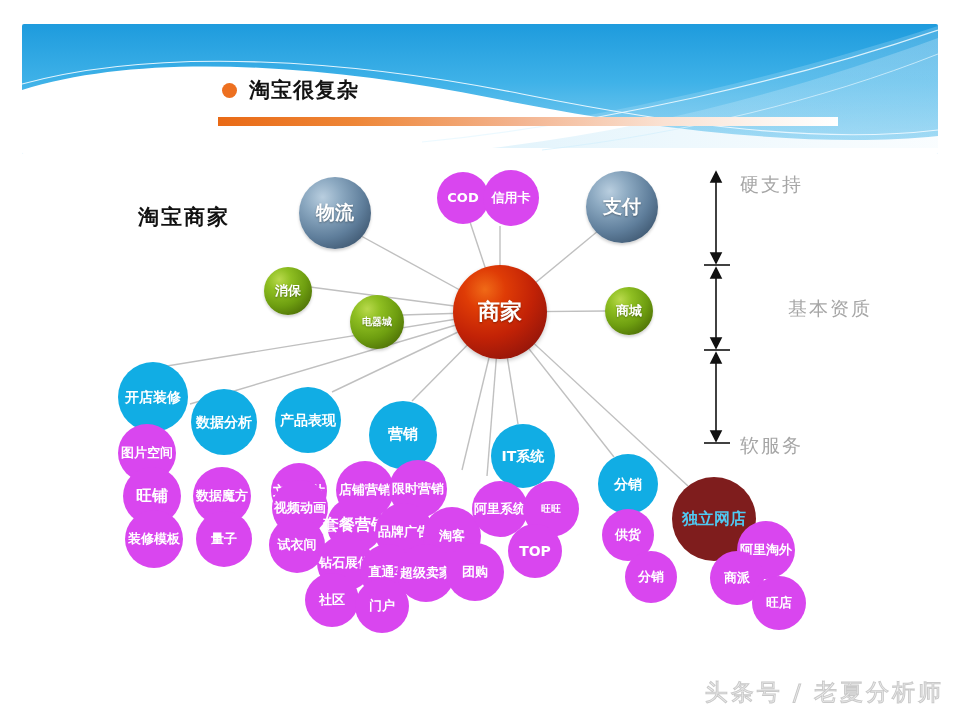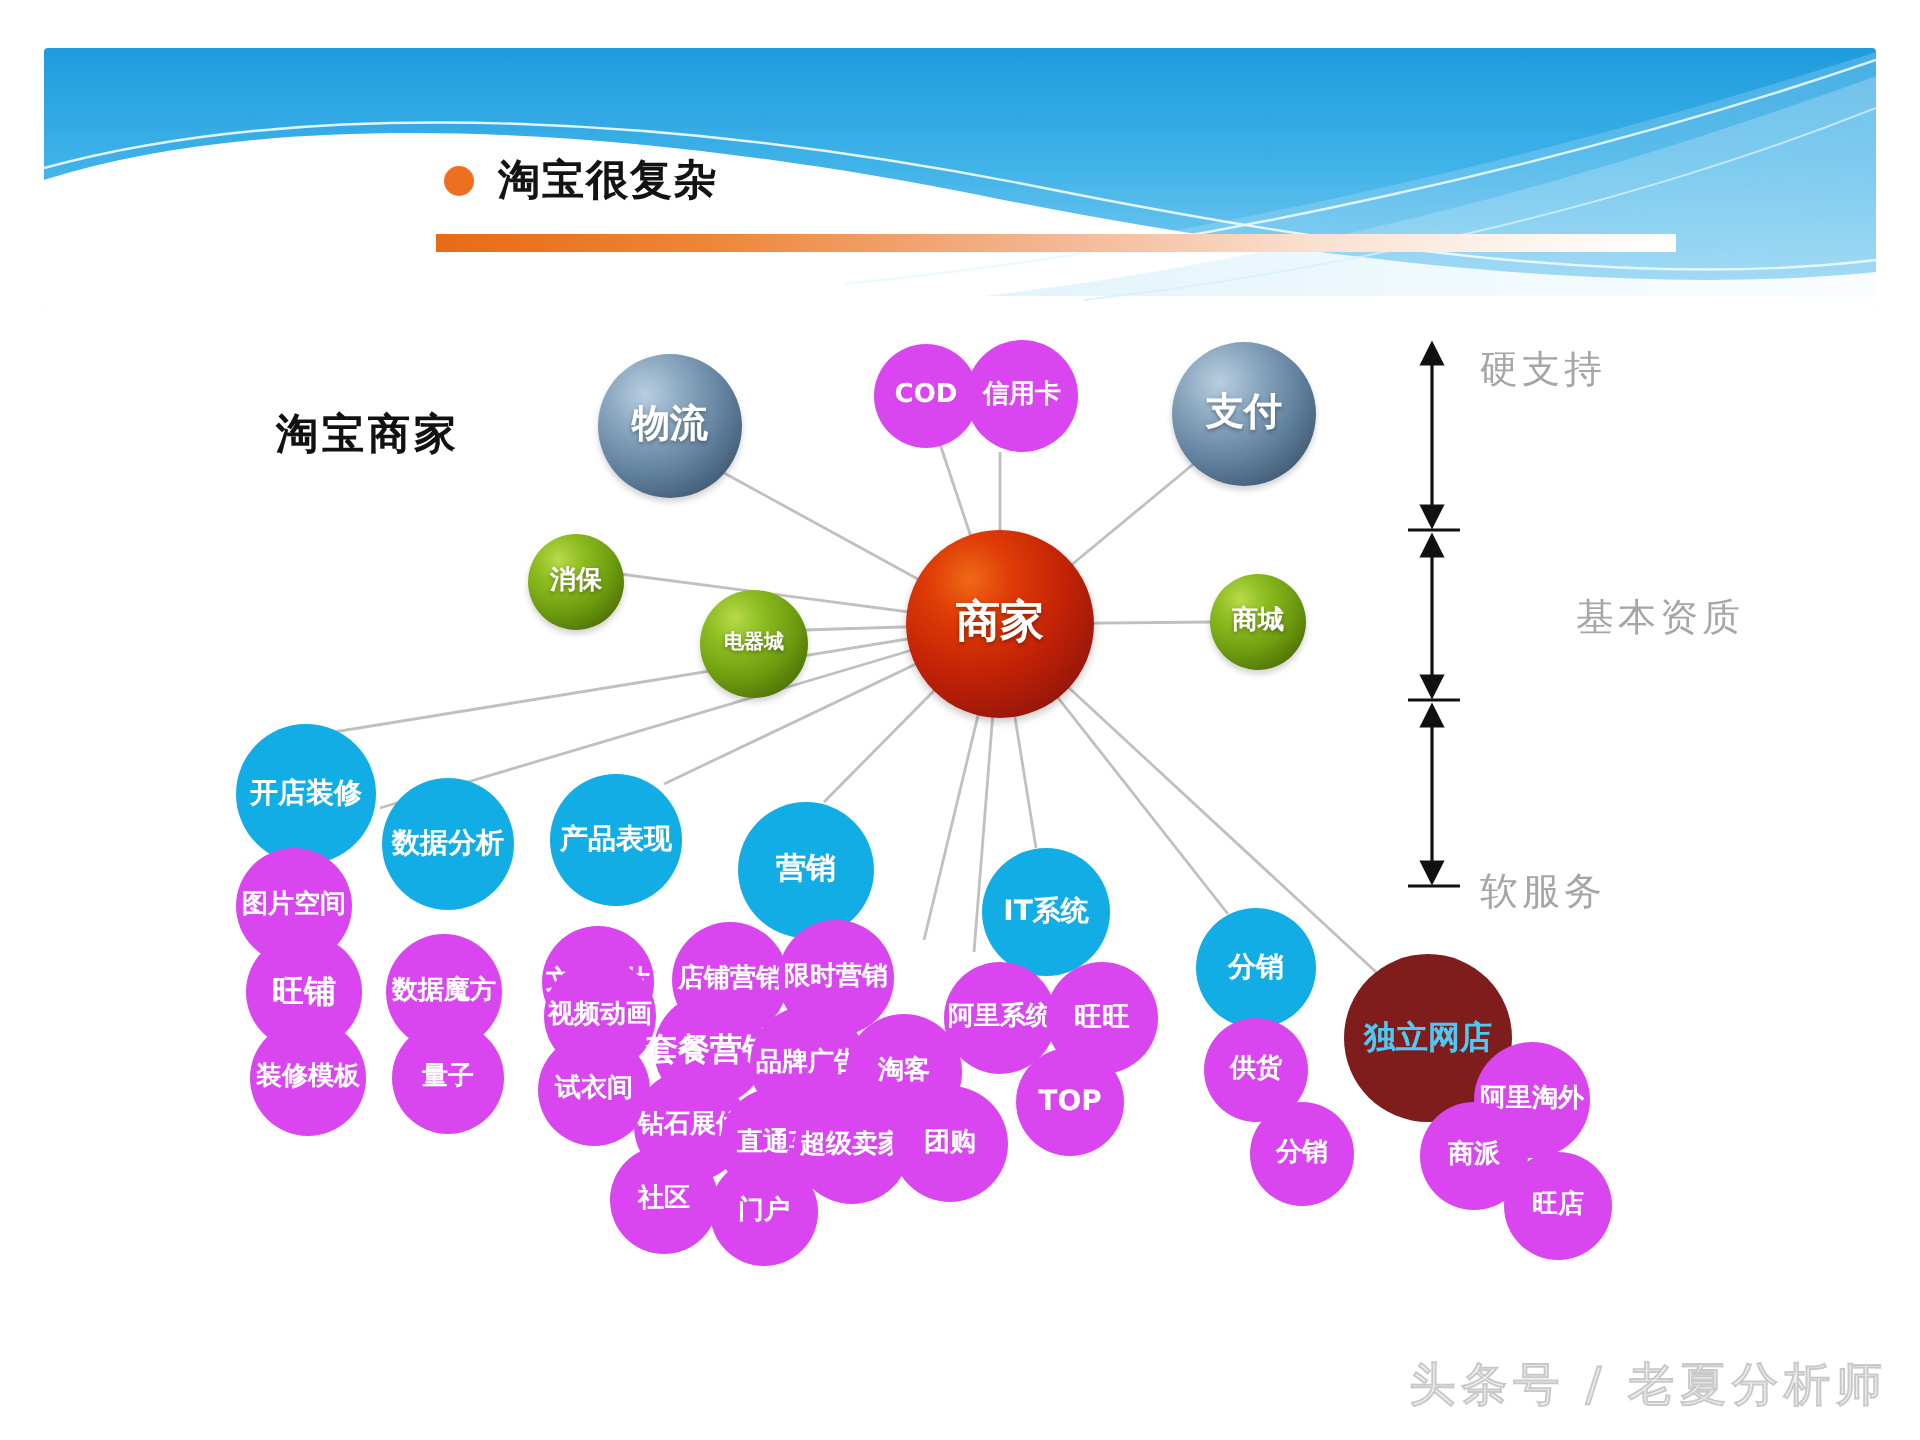--- a/index.html
+++ b/index.html
@@ -287,21 +287,21 @@
       </div>
       <div class="node flat purple" style="left: 355px; top: 579px; width: 54px; height: 54px; font-size: 13px;">
         <span class="txt">门户</span>
       </div>
       <div class="node flat cyan" style="left: 491px; top: 424px; width: 64px; height: 64px; font-size: 14px;">
         <span class="txt">IT系统</span>
       </div>
       <div class="node flat purple" style="left: 472px; top: 481px; width: 56px; height: 56px; font-size: 13px;">
         <span class="txt">阿里系统</span>
       </div>
-      <div class="node flat purple" style="left: 523px; top: 481px; width: 56px; height: 56px; font-size: 14px;">
+      <div class="node flat purple" style="left: 523px; top: 481px; width: 56px; height: 56px; font-size: 10px;">
         <span class="txt">旺旺</span>
       </div>
       <div class="node flat purple" style="left: 508px; top: 524px; width: 54px; height: 54px; font-size: 14px;">
         <span class="txt">TOP</span>
       </div>
       <div class="node flat cyan" style="left: 598px; top: 454px; width: 60px; height: 60px; font-size: 14px;">
         <span class="txt">分销</span>
       </div>
       <div class="node flat purple" style="left: 602px; top: 509px; width: 52px; height: 52px; font-size: 13px;">
         <span class="txt">供货</span>

